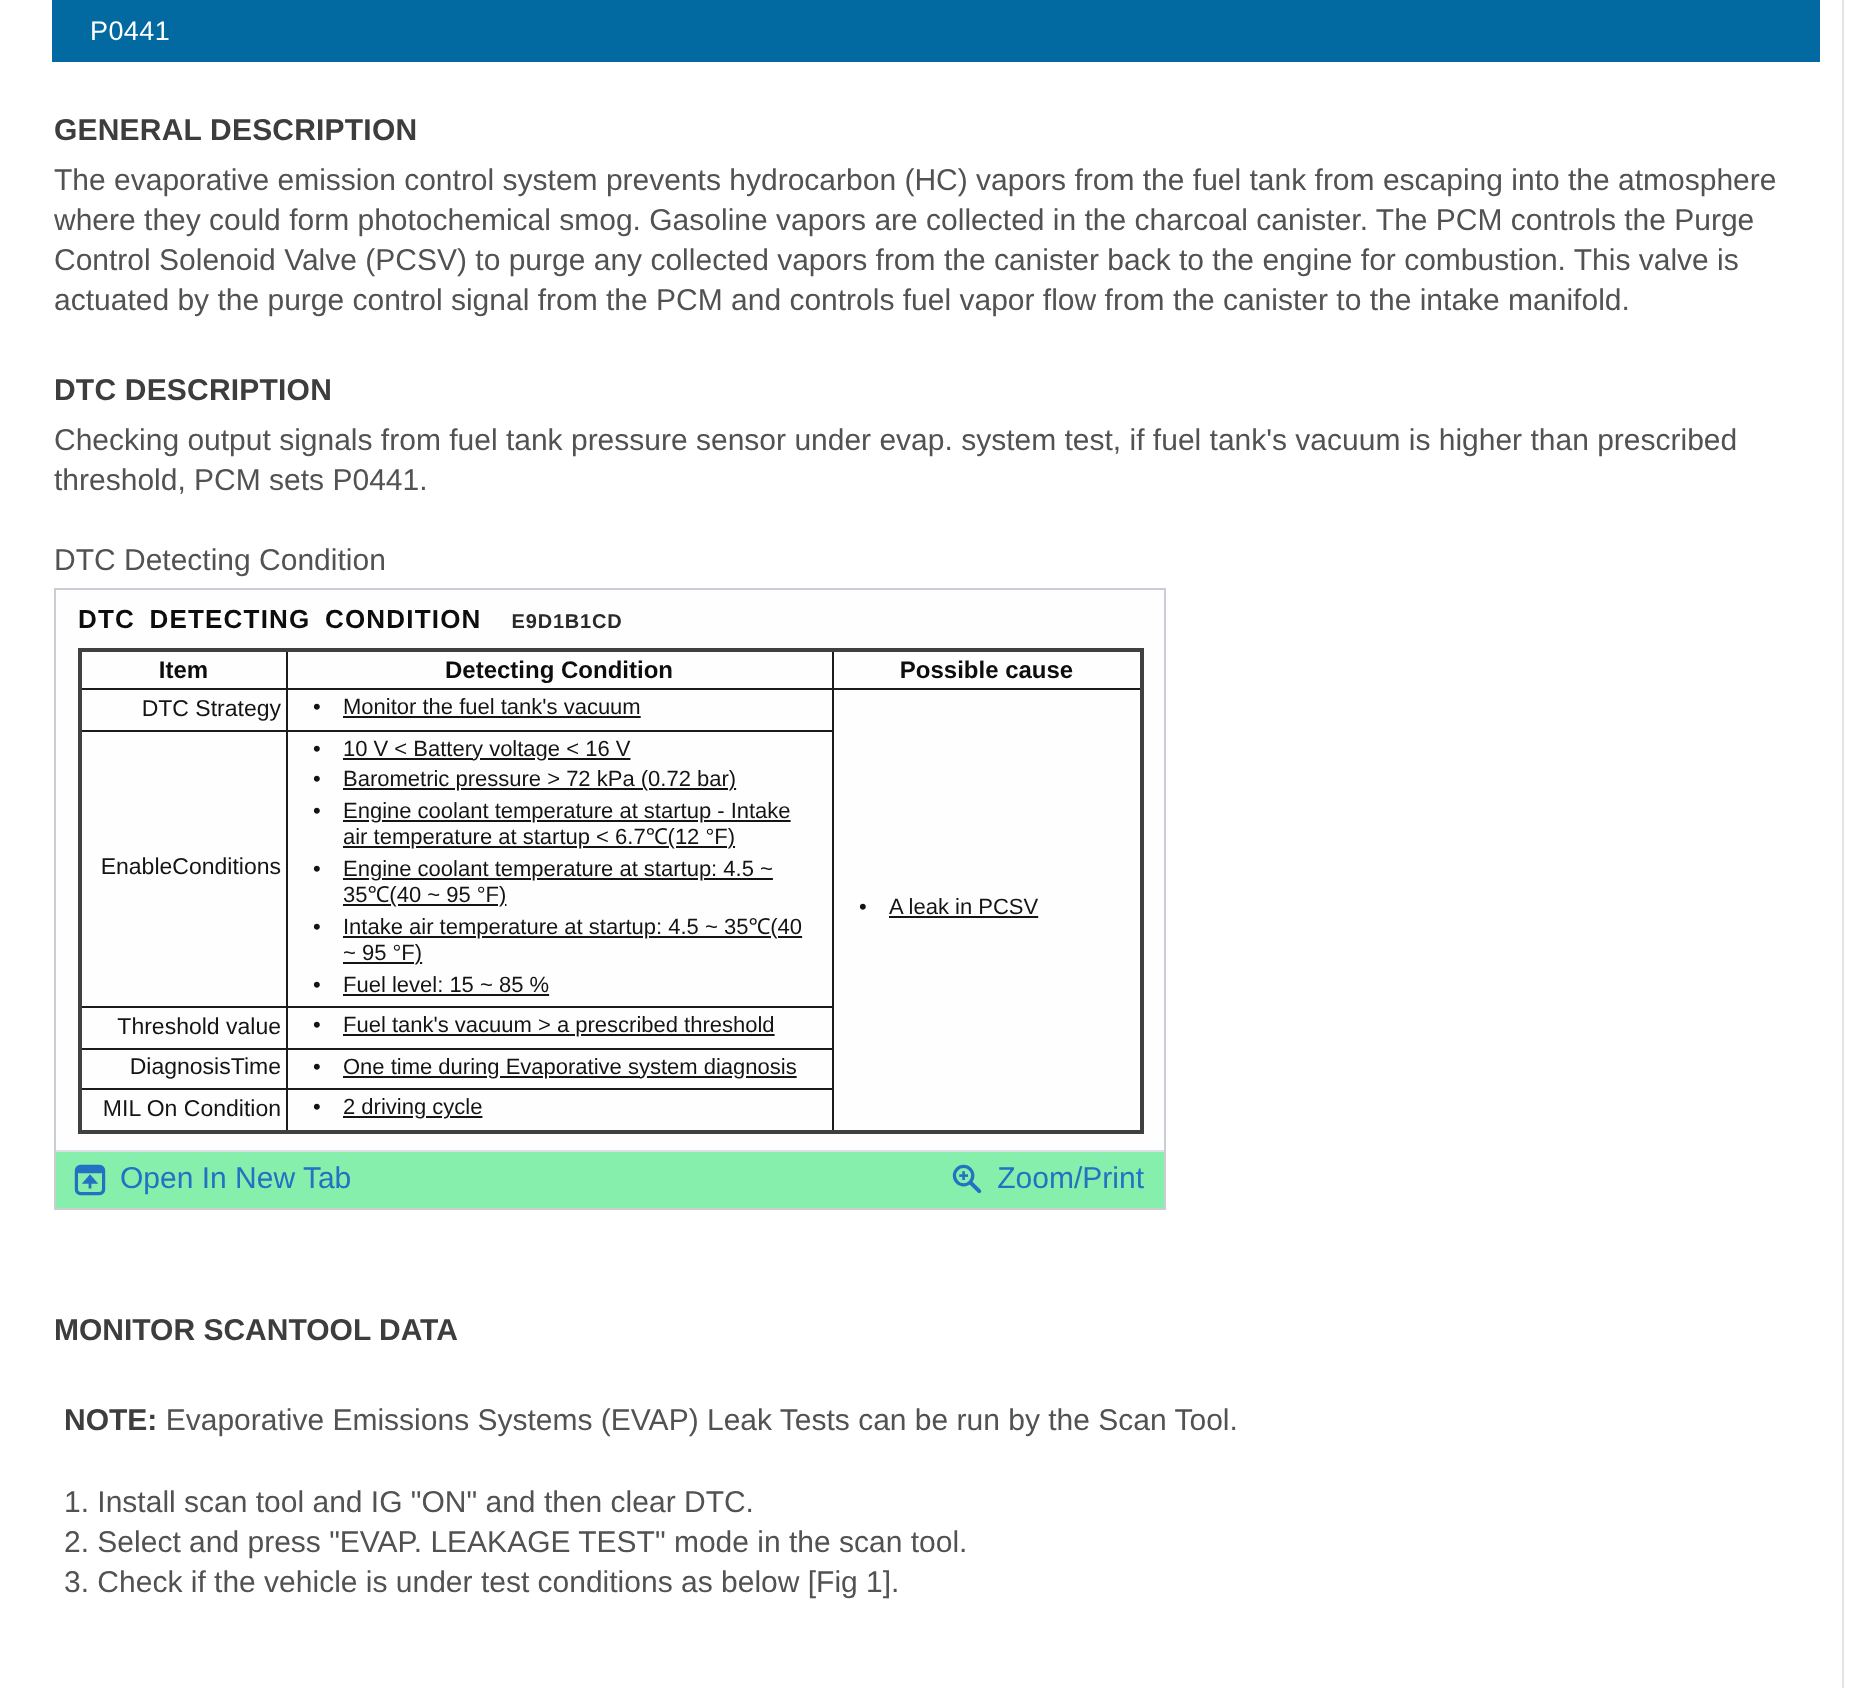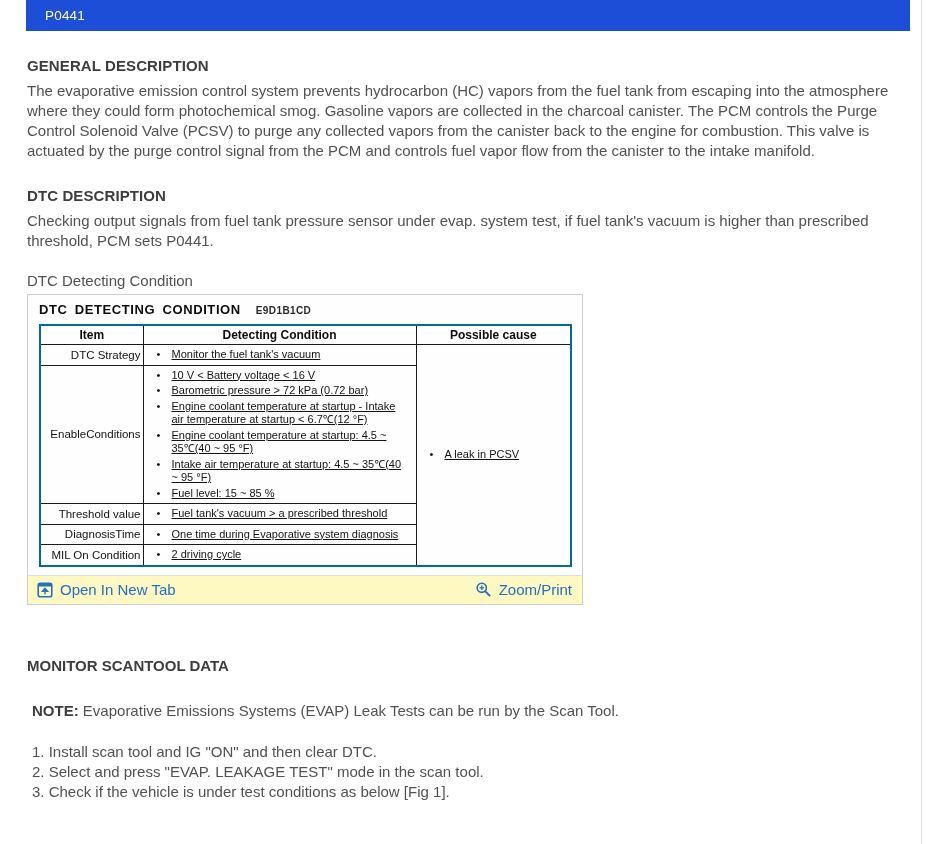--- a/index.html
+++ b/index.html
@@ -5,21 +5,21 @@
   * { margin:0; padding:0; box-sizing:border-box; }
   html,body { background:#ffffff; }
   body {
     width:926px; height:844px; position:relative; overflow:hidden;
     font-family:"Liberation Sans", sans-serif;
     -webkit-font-smoothing:antialiased;
   }
   .edge-line { position:absolute; top:0; bottom:0; right:4px; width:1px; background:#e4e4e4; }
 
   .topbar {
-    margin-left:26px; width:884px; height:31px; background:#1d4ed8;
+    margin-left:26px; width:884px; height:31px; background:#0369a1;
     display:flex; align-items:center; padding-left:19px;
   }
   .topbar .bar-title { color:#ffffff; font-size:13.5px; letter-spacing:.2px; }
 
   .content { margin-left:27px; margin-right:27px; width:876px; color:#4f4f4f; }
 
   h1.page-title {
     margin-top:31px; font-size:15px; font-weight:bold; color:#3d3d3d; letter-spacing:.1px;
   }
   h2.sec-heading {
@@ -32,37 +32,37 @@
 
   
   .widget {
     margin-top:3px; width:556px; border:1px solid #c9ced4; background:#ffffff;
   }
   .scan { padding:7px 12px 8px 11px; background:#fefefe; color:#161616; }
   .scan-title-row { display:flex; align-items:baseline; margin-bottom:7px; }
   .scan-title { font-size:13px; font-weight:bold; letter-spacing:.6px; word-spacing:3px; color:#0d0d0d; }
   .scan-code { font-size:10px; font-weight:bold; margin-left:15px; color:#2a2a2a; letter-spacing:.4px; }
 
-  table.scan-table { border-collapse:collapse; width:531px; border:2px solid #0369a1; table-layout:fixed; }
+  table.scan-table { border-collapse:collapse; width:531px; border:2px solid #404040; table-layout:fixed; }
   table.scan-table th, table.scan-table td { border:1px solid #1b1b1b; }
   table.scan-table th { font-size:12px; font-weight:bold; text-align:center; padding:2px 2px; color:#0d0d0d; }
   col.c-item { width:103px; }
   col.c-cond { width:273px; }
   col.c-cause { width:155px; }
   td.item-cell { text-align:right; font-size:11.5px; padding:2px 2px; color:#141414; }
   td.cond-cell { padding:2px 4px 2px 0; }
   td.cause-cell { vertical-align:middle; padding:2px 4px 2px 0; }
   ul.blist { list-style:none; margin:0; padding-left:13px; }
   ul.blist li {
     position:relative; font-size:11px; line-height:13.5px; padding:1px 2px 1px 15px; color:#141414;text-decoration:underline;
   }
   ul.blist li::before { content:"\2022"; position:absolute; left:0; top:1px; font-size:11px; }
 
   .widget-footer {
-    background:#fef9c3; border-top:1px solid #dbe0e6; height:29px;
+    background:#86efac; border-top:1px solid #dbe0e6; height:29px;
     display:flex; align-items:center; justify-content:space-between; padding:0 10px 0 9px;
   }
   .wlink {
     display:flex; align-items:center; gap:7px; color:#2271c3; font-size:15px;
     text-decoration:none; cursor:pointer;
   }
   .wlink .icn { display:flex; align-items:center; }
   .wlink svg { display:block; }
 
   

